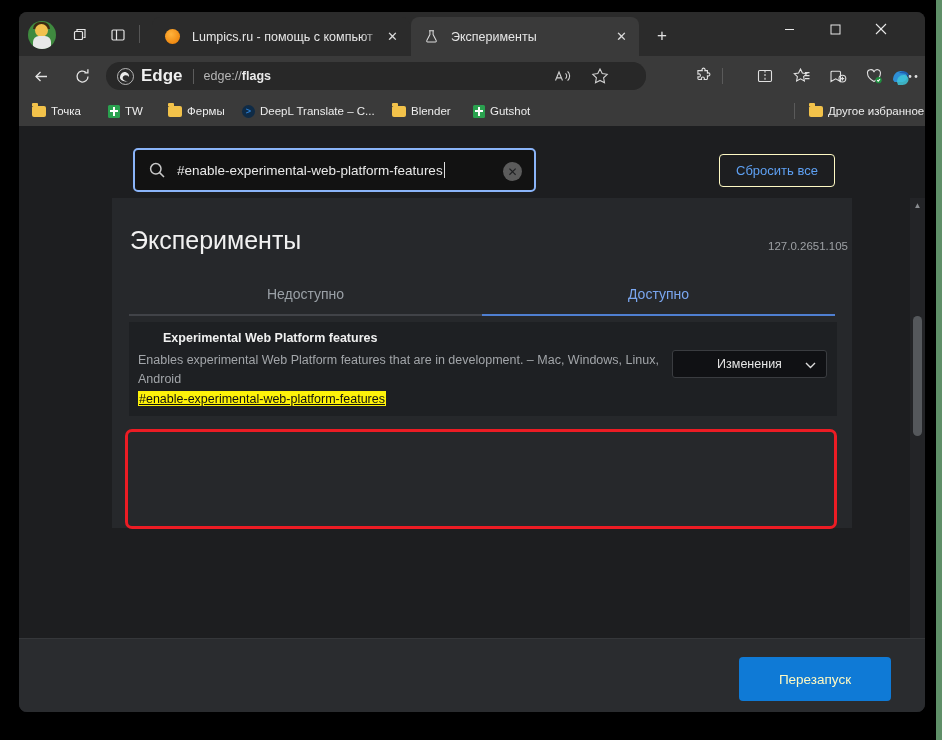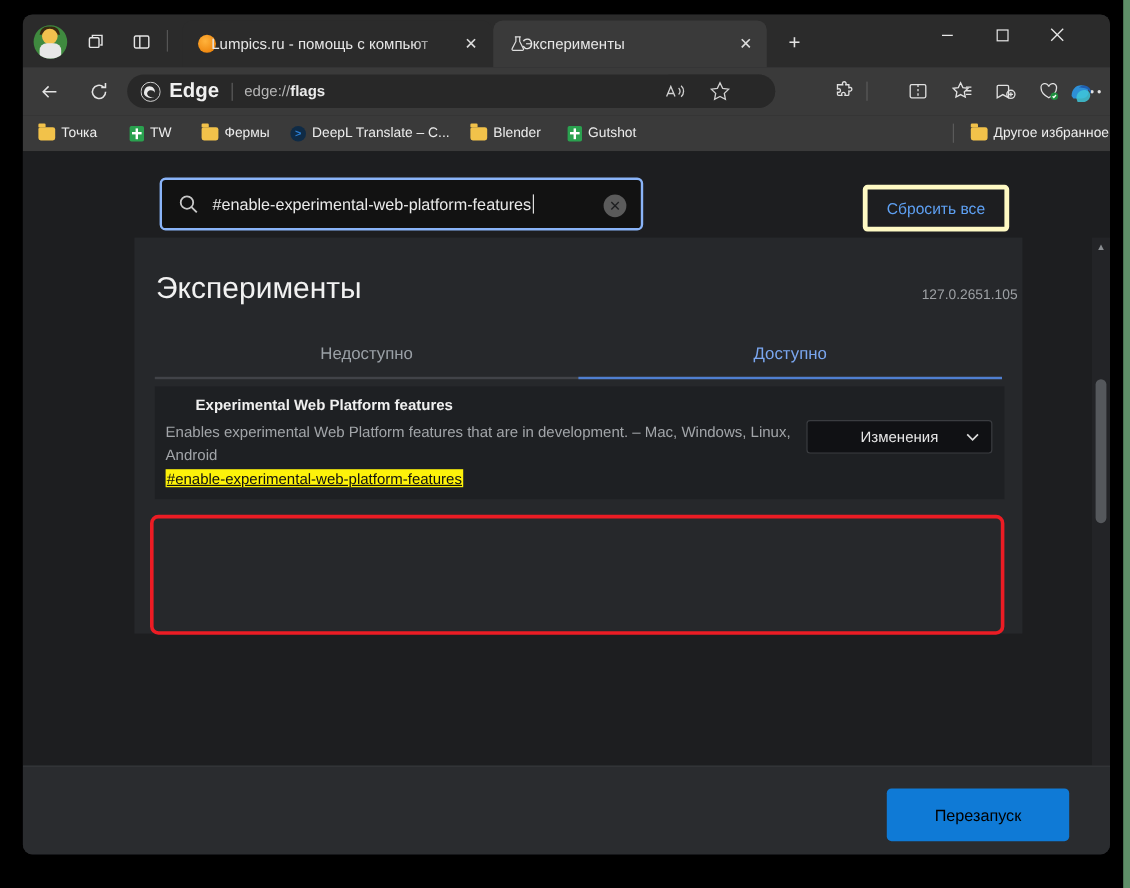--- a/index.html
+++ b/index.html
@@ -70,21 +70,21 @@
   #tab-2 { left: 392px; width: 228px; background: #3a3a3a; }
   .tab .favicon {
     position: absolute; left: 12px; top: 11px; width: 16px; height: 16px;
     display: flex; align-items: center; justify-content: center;
   }
   .tab .orange-fav {
     width: 15px; height: 15px; border-radius: 50%;
     background: radial-gradient(circle at 40% 35%, #ffb33c 0%, #f08a12 70%, #d97706 100%);
   }
   .tab .title {
-    position: absolute; left: 24px; top: 0; height: 39px;
+    position: absolute; left: 40px; top: 0; height: 39px;
     display: flex; align-items: center;
     font-size: 12.5px; color: #e6e6e6;
     white-space: nowrap; overflow: hidden;
   }
   #tab-1 .title { width: 196px; mask-image: linear-gradient(to right, #000 86%, transparent 100%); -webkit-mask-image: linear-gradient(to right,#000 86%, transparent 100%); }
   #tab-2 .title { width: 170px; }
   .tab .closebtn {
     position: absolute; right: 8px; top: 10px; width: 19px; height: 19px;
     display: flex; align-items: center; justify-content: center;
     color: #dcdcdc; font-size: 13px; border-radius: 3px;
@@ -201,21 +201,21 @@
     width: 1px; height: 16px; background: #ddd; margin-left: 1px;
   }
   #search-clear {
     position: absolute; right: 12px; top: 12px; width: 19px; height: 19px;
     border-radius: 50%; background: #5b5b5b;
     display: flex; align-items: center; justify-content: center;
     color: #1d1e20; font-size: 12px; line-height: 1;
   }
   #reset-all {
     position: absolute; left: 700px; top: 28px;
-    padding: 8px 16px; border: 4px solid #fef9c3; border-radius: 4px;
+    padding: 8px 16px; border: 1px solid #fef9c3; border-radius: 4px;
     background: transparent; color: #5ea0f2; font-size: 13px;
   }
 
   
   #card {
     position: absolute; left: 93px; top: 72px; width: 740px; height: 330px;
     background: #26282b;
   }
   #page-title {
     position: absolute; left: 18px; top: 28px;
@@ -293,21 +293,21 @@
     border-top: 1px solid #35373a;
   }
   #footer-text {
     position: absolute; left: 33px; top: 27px;
     font-size: 14px; color: #eaeaea;
   }
   #restart-btn {
     position: absolute; left: 720px; top: 18px; width: 152px; height: 44px;
     background: #0f7ad6; border-radius: 4px;
     display: flex; align-items: center; justify-content: center;
-    color: #000000; font-size: 13.5px;
+    color: #fef9c3; font-size: 13.5px;
   }
 </style>
 </head>
 <body>
 
 <div id="screen">
   <div id="green-edge"></div>
 
   <div id="window">
 

